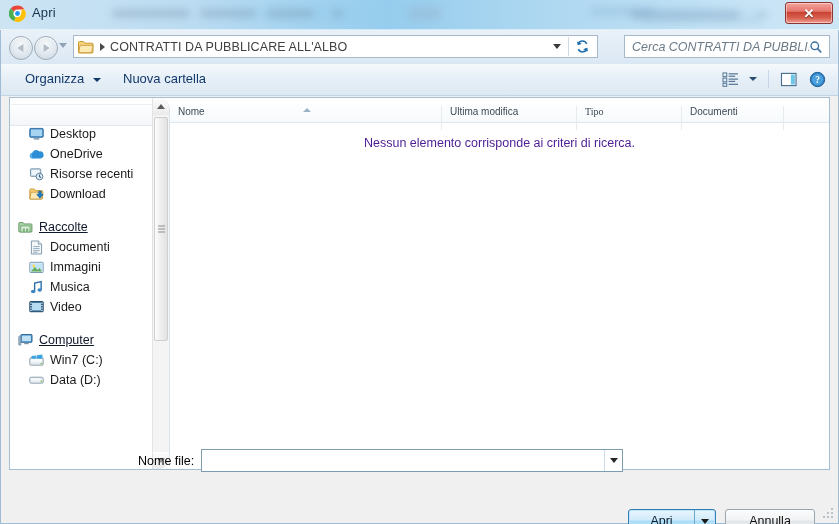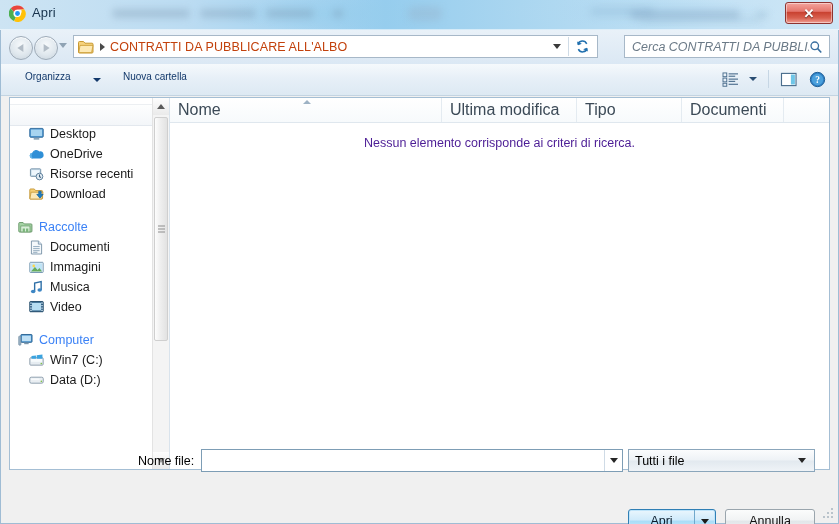--- a/index.html
+++ b/index.html
@@ -131,21 +131,21 @@
   .addr-folder-ico { margin-left: 4px; width: 16px; height: 14px; }
   .addr-sep {
     margin: 0 5px 0 6px;
     width: 0; height: 0;
     border-top: 4px solid transparent;
     border-bottom: 4px solid transparent;
     border-left: 5px solid #4a4a4a;
   }
   .addr-path {
     font-size: 12.5px;
-    color: #c2410c;
+    color: #404040;
     white-space: nowrap;
     letter-spacing: .1px;
   }
   .addr-drop {
     position: absolute; right: 30px; top: 0; height: 100%;
     width: 20px; display: flex; align-items: center; justify-content: center;
     cursor: pointer;
   }
   .addr-drop i {
     width: 0; height: 0;
@@ -183,21 +183,21 @@
 
   
   .cmdbar {
     position: absolute; left: 0; top: 34px;
     width: 837px; height: 31px;
     background: linear-gradient(180deg,#f5f9fc 0%, #e6eff7 48%, #dde9f3 100%);
     border-bottom: 1px solid #c3d4e2;
   }
   .cmd-item {
     position: absolute; top: 7px;
-    font-size: 10px;
+    font-size: 13px;
     color: #13396b;
     cursor: pointer;
     white-space: nowrap;
   }
   .cmd-organizza { left: 24px; }
   .cmd-caret {
     position: absolute; left: 92px; top: 14px;
     width: 0; height: 0;
     border-left: 4px solid transparent;
     border-right: 4px solid transparent;
@@ -227,33 +227,34 @@
     box-sizing: border-box;
     display: flex;
   }
   .nav-pane {
     position: relative;
     width: 160px;
     background: #fff;
     border-right: 1px solid #d9e3ec;
     box-sizing: border-box;
     overflow: hidden;
+    border-radius: 12px;
   }
   .nav-list { padding-top: 6px; }
   .nav-row {
     display: flex; align-items: center;
     height: 20px;
     padding-left: 18px;
     cursor: pointer;
     white-space: nowrap;
   }
   .nav-row.root { padding-left: 7px; }
   .nav-row .ico { width: 16px; height: 16px; margin-right: 6px; flex: none; display:flex; align-items:center; justify-content:center;}
   .nav-row .lbl { font-size: 12.5px; color: #1a1a1a; }
-  .nav-row.root .lbl { color: #3b82f6; }
+  .nav-row.root .lbl { color: #0f172a; text-decoration: underline; }
   .nav-gap { height: 13px; }
   .nav-selected-line {
     position: absolute; left: 0; top: 6px;
     width: 143px; height: 20px;
     background: linear-gradient(180deg,#fdfefe 0%, #f3f6f9 100%);
     border-top: 1px solid #eceff2;
     border-bottom: 1px solid #e3e8ee;
     pointer-events: none;
   }
 
@@ -302,23 +303,23 @@
     background: #fff;
     overflow: hidden;
   }
   .col-header {
     position: relative;
     height: 24px;
     background: linear-gradient(180deg,#ffffff 0%,#f7fafc 100%);
     border-bottom: 1px solid #dfe7ee;
   }
   .col {
-    position: absolute; top: 0; height: 24px;
-    display: flex; align-items: center;
-    font-size: 16px; color: #3c4a57;
+    position: absolute; top: 8px; height: 24px;
+    display: flex; align-items: flex-start;
+    font-size: 10px; color: #3c4a57;
     border-right: 1px solid #e4ebf1;
     box-sizing: border-box;
     padding-left: 8px;
     cursor: pointer;
     white-space: nowrap;
   }
   .sort-arrow {
     position: absolute; top: 2px;
     width: 0; height: 0;
     border-left: 4px solid transparent;
@@ -730,21 +731,21 @@
 
       <div class="list-pane">
         <div class="col-header">
           <div class="col" style="left:0; width:272px;">
             <span>Nome</span>
             <span class="sort-arrow" style="left:133px;"></span>
           </div>
           <div class="col" style="left:272px; width:135px;">
             <span>Ultima modifica</span>
           </div>
-          <div class="col" style="left:407px; width:105px;">
+          <div class="col" style="left:407px; width:105px;font-family:Liberation Serif, serif;">
             <span>Tipo</span>
           </div>
           <div class="col" style="left:512px; width:102px;">
             <span>Documenti</span>
           </div>
         </div>
         <div class="empty-msg">Nessun elemento corrisponde ai criteri di ricerca.</div>
       </div>
     </div>
 
@@ -752,24 +753,20 @@
 
     <span class="fn-label">Nome file:</span>
 
     <div class="fn-input">
       <span class="val"></span>
       <span class="fn-drop">
         <i></i>
       </span>
     </div>
 
-    <div class="filter-combo">
-      <span class="val">Tutti i file</span>
-      <i></i>
-    </div>
 
     <div class="open-split">
       <span class="open-main">Apri</span>
       <span class="open-arrow">
         <i></i>
       </span>
     </div>
 
     <div class="cancel-btn">
       <span>Annulla</span>

